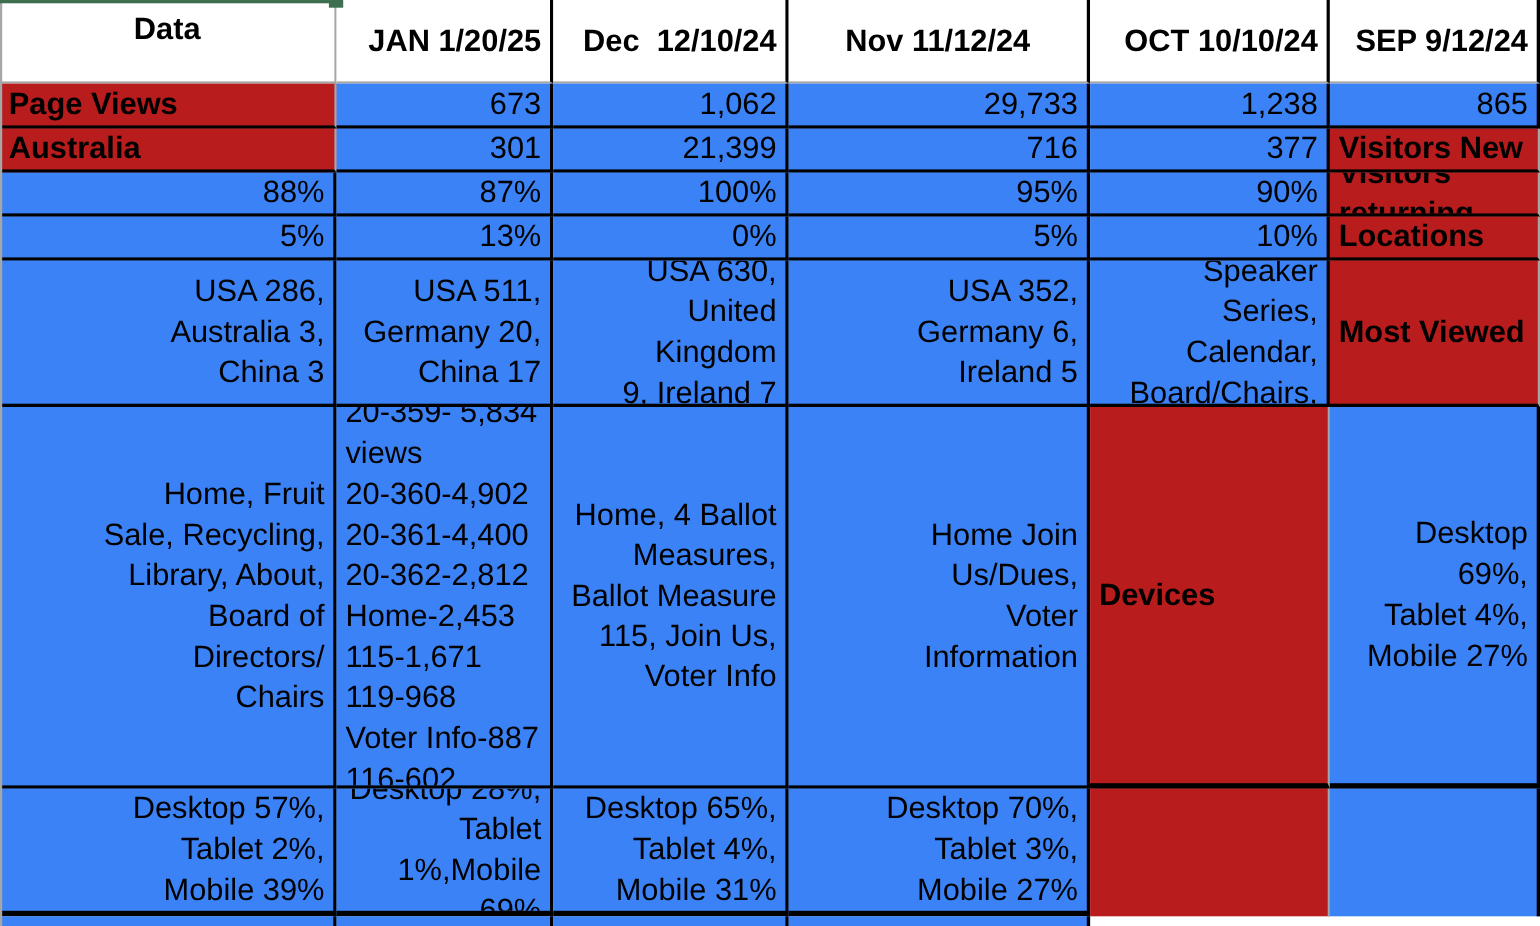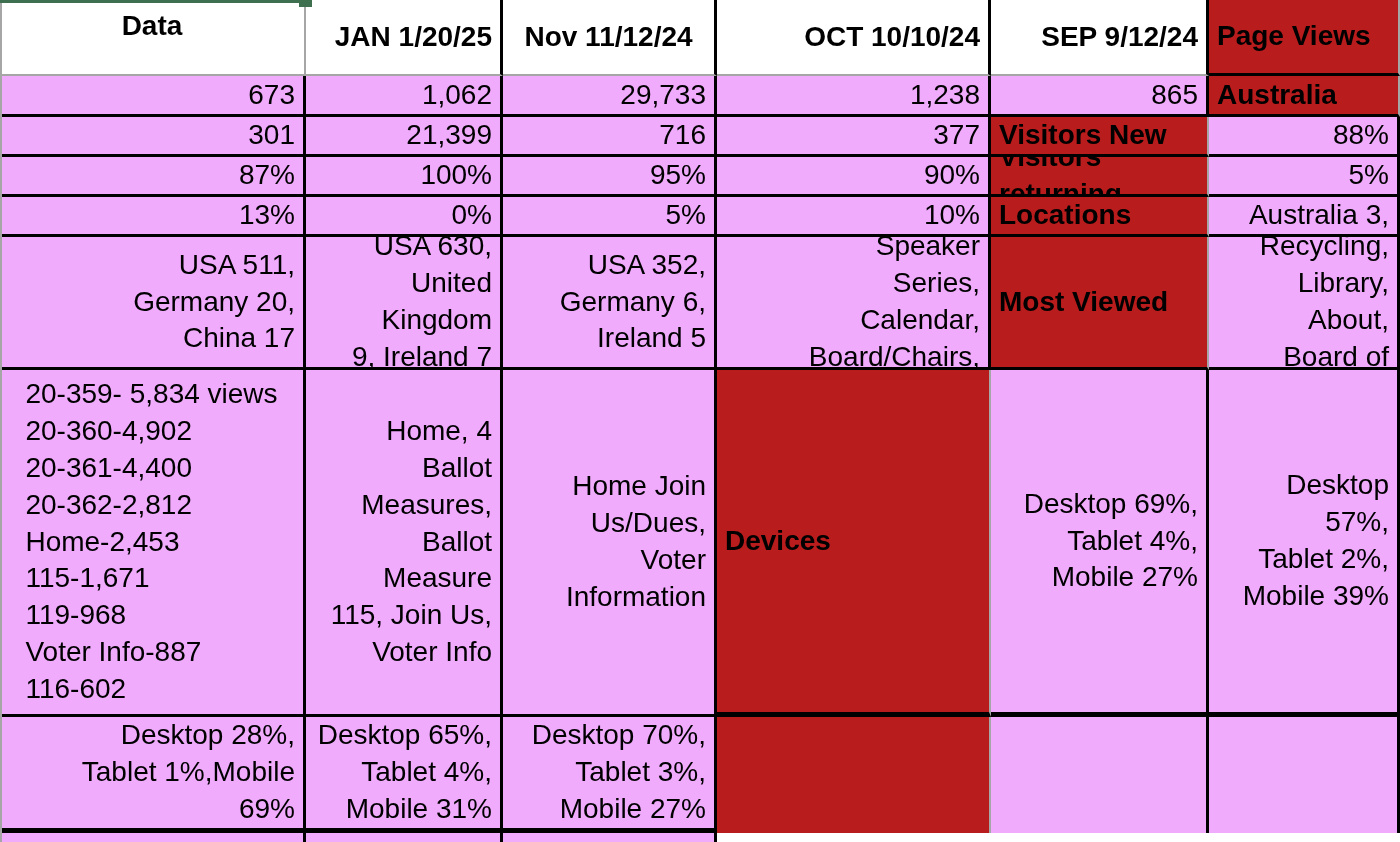--- a/index.html
+++ b/index.html
@@ -20,21 +20,21 @@
     border-bottom:3px solid #000;
     display:flex;
     align-items:center;
     justify-content:flex-end;
     padding:2px 8px;
     font-size:28px;
     line-height:1.32;
     white-space:pre-wrap;
     text-align:right;
     overflow:hidden;
-    background:#f0abfc;
+    background:#3b82f6;
   }
   .lbl {
     background:#b91c1c;
     font-weight:700;
     justify-content:flex-start;
     text-align:left;
     border-right:2px solid #a6a6a6;
   }
   .hdr {
     font-weight:700;
@@ -62,20 +62,21 @@
     position:absolute; left:299px; top:0; width:13px; height:7px;
   }
 </style>
 </head>
 <body>
 
 <div class="sheet">
 
   <div class="cell hdr corner">Data</div>
   <div class="cell hdr">JAN 1/20/25</div>
+  <div class="cell hdr">Dec  12/10/24</div>
   <div class="cell hdr center">Nov 11/12/24</div>
   <div class="cell hdr">OCT 10/10/24</div>
   <div class="cell hdr">SEP 9/12/24</div>
 
   <div class="cell lbl">Page Views</div>
   <div class="cell">673</div>
   <div class="cell">1,062</div>
   <div class="cell">29,733</div>
   <div class="cell">1,238</div>
   <div class="cell">865</div>

